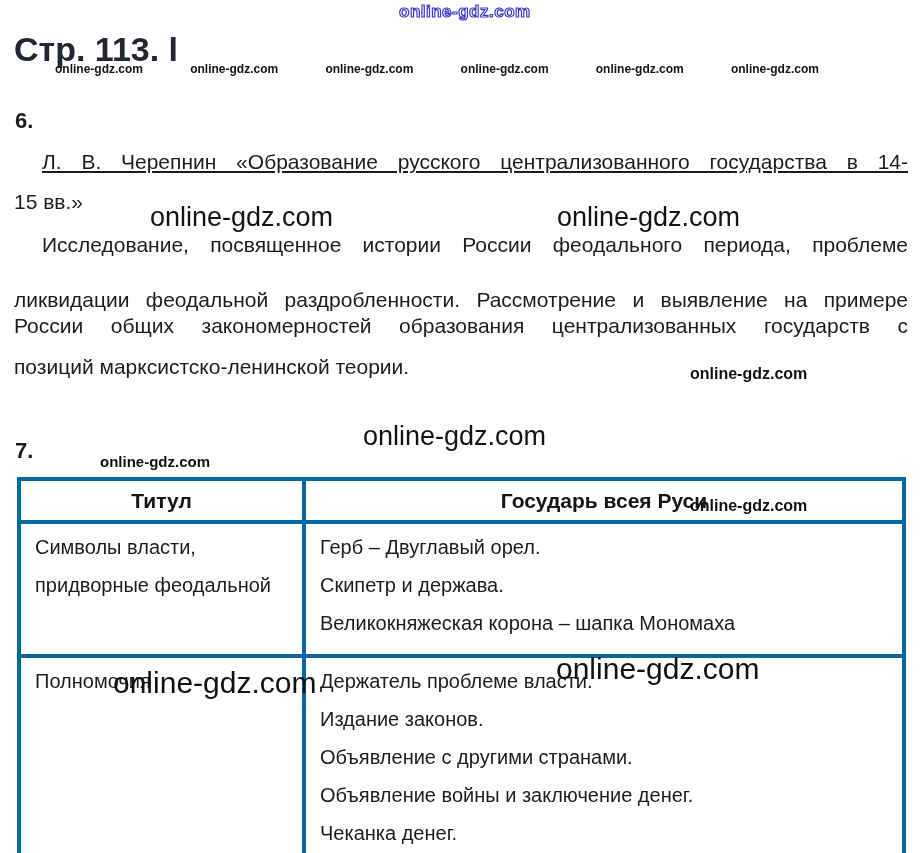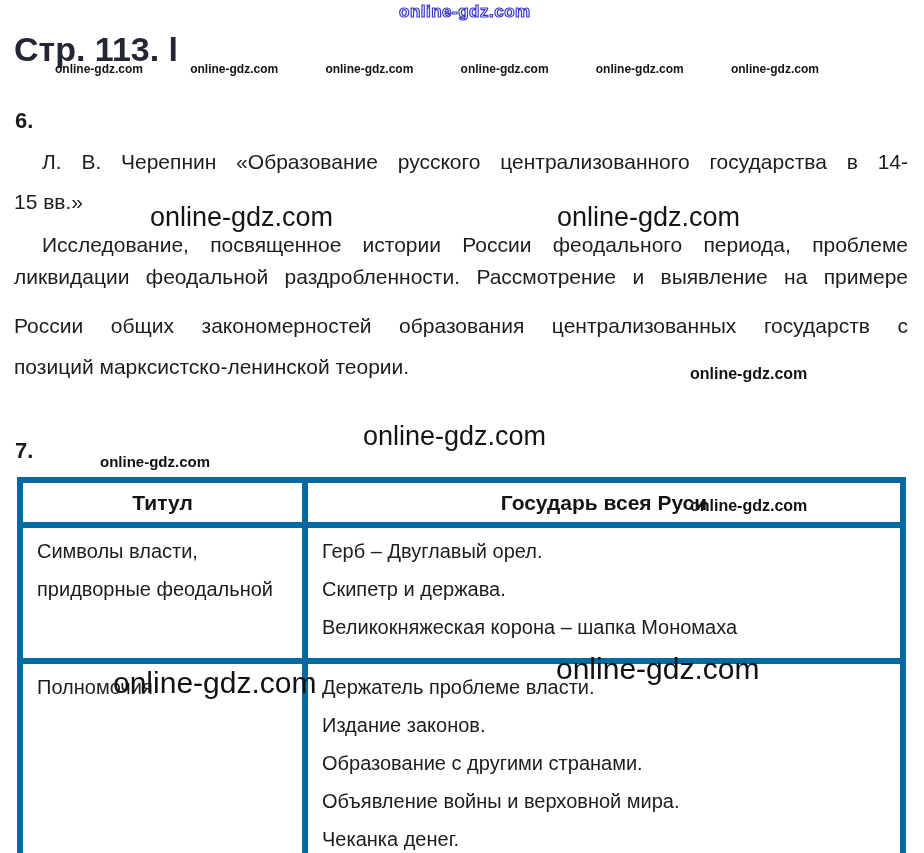--- a/index.html
+++ b/index.html
@@ -43,21 +43,21 @@
 
   
   .tbl-wrap { position: absolute; left: 17px; top: 477px; z-index: 1; }
   table.answers {
     border-collapse: collapse;
     width: 889px;
     table-layout: fixed;
     background: transparent;
   }
   table.answers th, table.answers td {
-    border: 6px solid #0369a1;
+    border: 4px solid #0369a1;
   }
   table.answers th {
     height: 39px;
     font-size: 21px; font-weight: 700;
     text-align: center; vertical-align: middle;
     padding: 0; color: #151515;
   }
   table.answers td {
     vertical-align: top;
     padding: 4px 12px 12px 14px;
@@ -76,28 +76,28 @@
   <span class="wm-sm">online-gdz.com</span>
   <span class="wm-sm">online-gdz.com</span>
   <span class="wm-sm">online-gdz.com</span>
   <span class="wm-sm">online-gdz.com</span>
   <span class="wm-sm">online-gdz.com</span>
   <span class="wm-sm">online-gdz.com</span>
 </div>
 
 <div class="abs sec-num" style="left:15px; top:108px;">6.</div>
 
-<div class="line just" style="left:42px; right:16px; top:148px;">Л. В. Черепнин «Образование русского централизованного государства в 14-</div>
+<div class="line just" style="left:42px; right:16px; top:148px;text-decoration:underline;">Л. В. Черепнин «Образование русского централизованного государства в 14-</div>
 <div class="line" style="left:14px; top:188px;">15 вв.»</div>
 
 <div class="abs wm-lg" style="left:150px; top:202px;">online-gdz.com</div>
 <div class="abs wm-lg" style="left:557px; top:202px;">online-gdz.com</div>
 
 <div class="line just" style="left:42px; right:16px; top:231px;">Исследование, посвященное истории России феодального периода, проблеме</div>
-<div class="line just" style="left:14px; right:16px; top:263px;">ликвидации феодальной раздробленности. Рассмотрение и выявление на примере</div>
+<div class="line just" style="left:14px; right:16px; top:286px;">ликвидации феодальной раздробленности. Рассмотрение и выявление на примере</div>
 <div class="line just" style="left:14px; right:16px; top:312px;">России общих закономерностей образования централизованных государств с</div>
 <div class="line" style="left:14px; top:353px;text-align:right;">позиций марксистско-ленинской теории.</div>
 
 <div class="abs wm-md" style="left:690px; top:365px;">online-gdz.com</div>
 
 <div class="abs wm-lg" style="left:363px; top:421px;">online-gdz.com</div>
 
 <div class="abs sec-num" style="left:15px; top:438px;">7.</div>
 
 <div class="abs wm-md" style="left:100px; top:453px; font-size:15px;">online-gdz.com</div>
@@ -126,22 +126,22 @@
         <div class="cell-line">Великокняжеская корона – шапка Мономаха</div>
       </td>
     </tr>
     <tr style="height:199px;margin-top:10px;">
       <td>
         <div class="cell-line">Полномочия</div>
       </td>
       <td>
         <div class="cell-line">Держатель проблеме власти.</div>
         <div class="cell-line">Издание законов.</div>
-        <div class="cell-line">Образование с другими странами.</div>
-        <div class="cell-line">Объявление войны и верховной мира.</div>
+        <div class="cell-line">Объявление с другими странами.</div>
+        <div class="cell-line">Объявление войны и заключение денег.</div>
         <div class="cell-line">Чеканка денег.</div>
       </td>
     </tr>
   </tbody>
     </table>
 </div>
 
 <div class="abs wm-xl" style="left:113px; top:666px;">online-gdz.com</div>
 <div class="abs wm-xl" style="left:556px; top:652px;">online-gdz.com</div>
 

